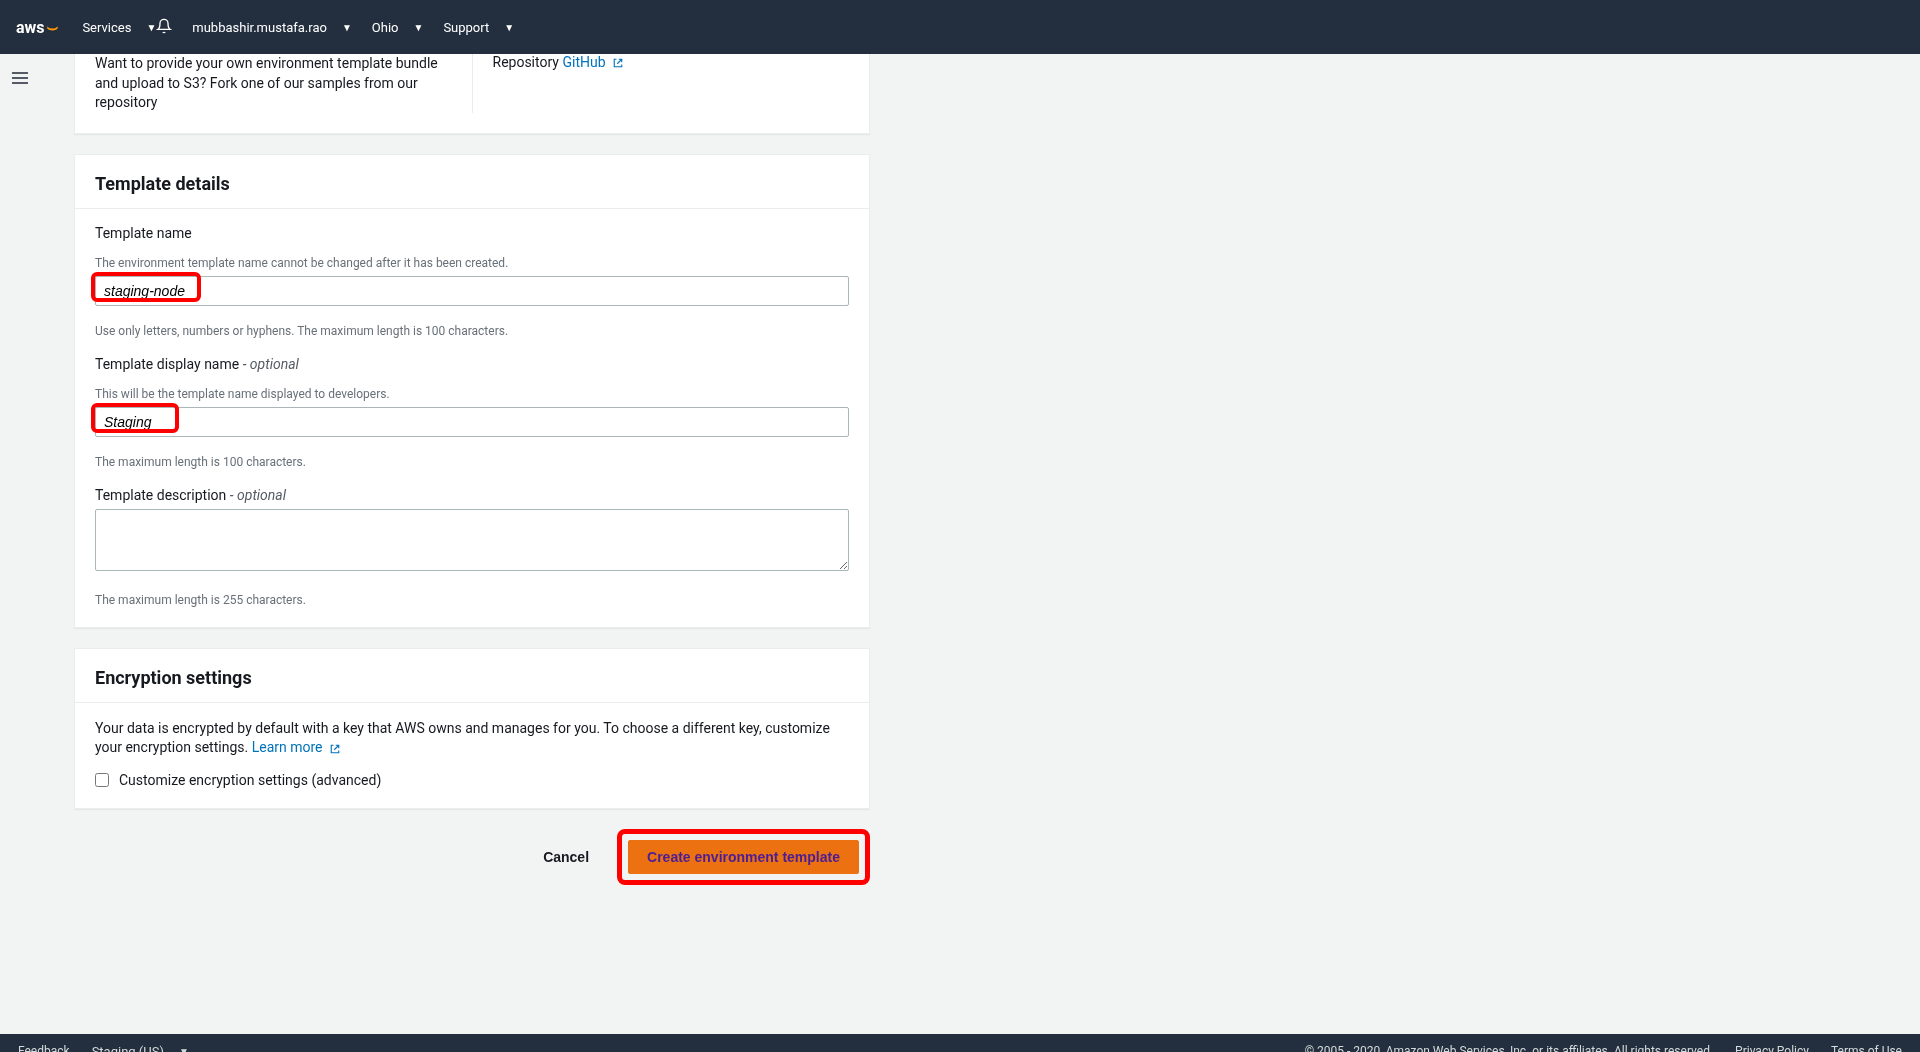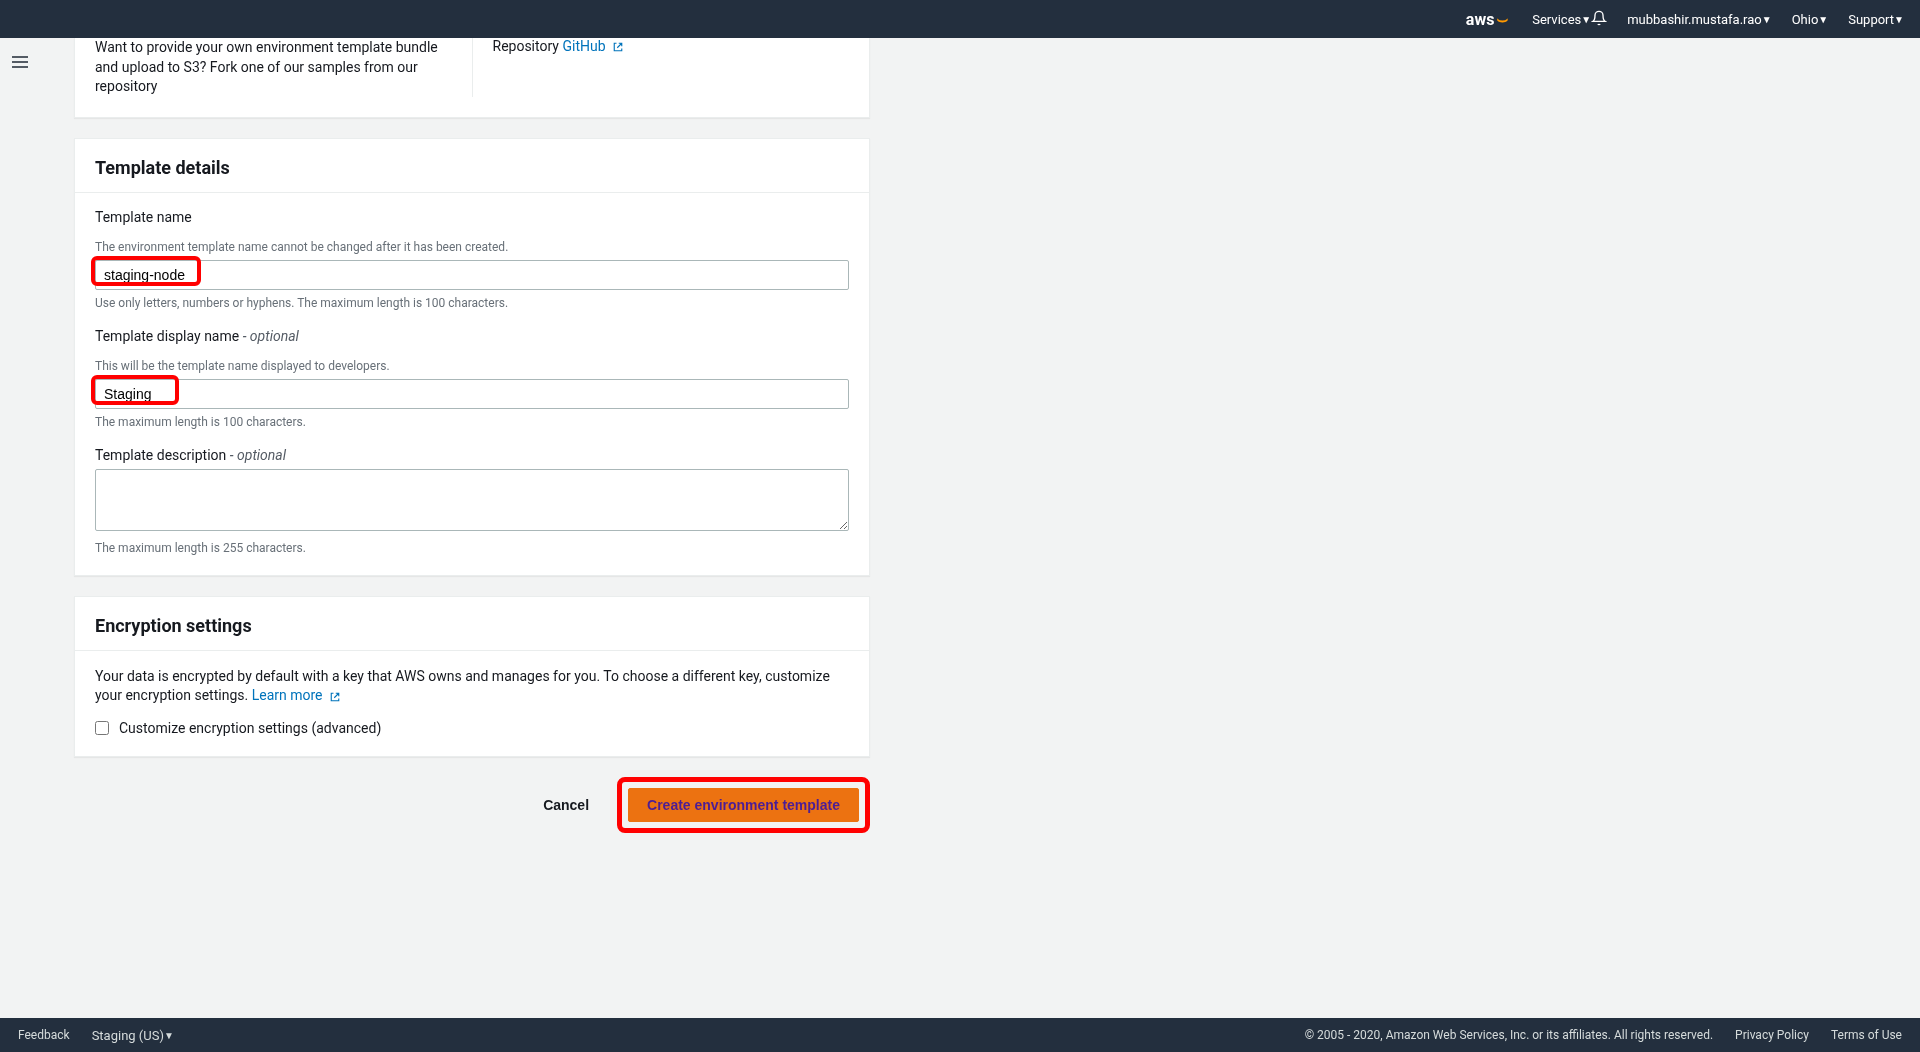--- a/index.html
+++ b/index.html
@@ -1,23 +1,23 @@
 <!DOCTYPE html>
 <html><head>
   <meta charset="utf-8">
   <style>
     * { margin: 0; padding: 0; box-sizing: border-box; }
     body { font-family: "Amazon Ember", "Helvetica Neue", Roboto, Arial, sans-serif; background: #f2f3f3; color: #16191f; }
     
-    .top-nav { background: #232f3e; height: 38px; display: flex; align-items: center; padding: 0 16px; color: #fff; justify-content: flex-end; }
+    .top-nav { background: #232f3e; height: 54px; display: flex; align-items: center; padding: 0 16px; color: #fff; justify-content: flex-start; }
     .top-nav-left { display: flex; align-items: center; gap: 24px; }
     .top-nav-right { display: flex; align-items: center; gap: 20px; font-size: 13px; }
     .aws-logo { font-weight: bold; font-size: 16px; color: #fff; display: flex; align-items: center; }
     .aws-logo .swoosh { color: #ff9900; font-size: 18px; margin-left: 2px; }
-    .nav-item { display: flex; align-items: center; gap: 0; cursor: pointer; font-size: 13px; }
+    .nav-item { display: flex; align-items: center; gap: 15px; cursor: pointer; font-size: 13px; }
     .caret { font-size: 10px; }
     .bell-icon { width: 16px; height: 16px; }
     
     .content-wrapper { display: flex; min-height: calc(100vh - 38px - 34px); }
     .side-toggle { width: 40px; padding-top: 18px; display: flex; justify-content: center; align-items: flex-start; }
     .hamburger { cursor: pointer; display: flex; flex-direction: column; gap: 3px; }
     .hamburger span { width: 16px; height: 2px; background: #545b64; }
     
     .main-area { flex: 1; padding: 0 40px 30px 34px; max-width: 870px; }
     
@@ -30,23 +30,23 @@
     .top-row { display: flex; }
     .top-left { flex: 1; padding-right: 20px; border-right: 1px solid #eaeded; font-size: 14px; line-height: 1.4; }
     .top-right { flex: 1; padding-left: 20px; font-size: 14px; }
     .link { color: #0073bb; text-decoration: none; cursor: pointer; }
     .ext-icon { display: inline-block; width: 12px; height: 12px; margin-left: 3px; vertical-align: middle; }
     
     .form-group { margin-bottom: 18px; }
     .form-label { font-size: 14px; font-weight: 400; color: #16191f; display: block; }
     .form-label .optional { font-style: italic; color: #545b64; }
     .form-hint { font-size: 12px; color: #687078; margin-top: 15px; }
-    .form-input { width: 100%; height: 30px; padding: 4px 8px; border: 1px solid #aab7b8; border-radius: 2px; font-size: 14px; margin-top: 6px; }
+    .form-input { width: 100%; height: 30px; padding: 4px 8px; border: 1px solid #aab7b8; border-radius: 2px; font-size: 14px; margin-top: 6px; font-style: italic; }
     .form-textarea { width: 100%; height: 62px; padding: 4px 8px; border: 1px solid #aab7b8; border-radius: 2px; font-size: 14px; margin-top: 6px; resize: vertical; }
-    .form-bottom-hint { font-size: 12px; color: #687078; margin-top: 6px; }
+    .form-bottom-hint { font-size: 12px; color: #687078; margin-top: 18px; }
     .input-wrap-1 { position: relative; }
     .input-highlight-1 { position: absolute; left: -4px; top: 2px; border: 4px solid #ff0000; border-radius: 6px; width: 110px; height: 30px; pointer-events: none; }
     .input-highlight-2 { position: absolute; left: -4px; top: 2px; border: 4px solid #ff0000; border-radius: 6px; width: 88px; height: 30px; pointer-events: none; }
     
     .checkbox-row { display: flex; align-items: center; gap: 10px; font-size: 14px; margin-top: 14px; }
     .checkbox-row input { width: 14px; height: 14px; }
     
     .action-row { display: flex; justify-content: flex-end; gap: 16px; align-items: center; margin-top: 14px; }
     .btn-cancel { background: none; border: none; font-size: 14px; font-weight: 700; color: #16191f; cursor: pointer; padding: 8px 12px; }
     .btn-primary-wrap { border: 5px solid #ff0000; border-radius: 8px; padding: 6px; display: inline-block; }

